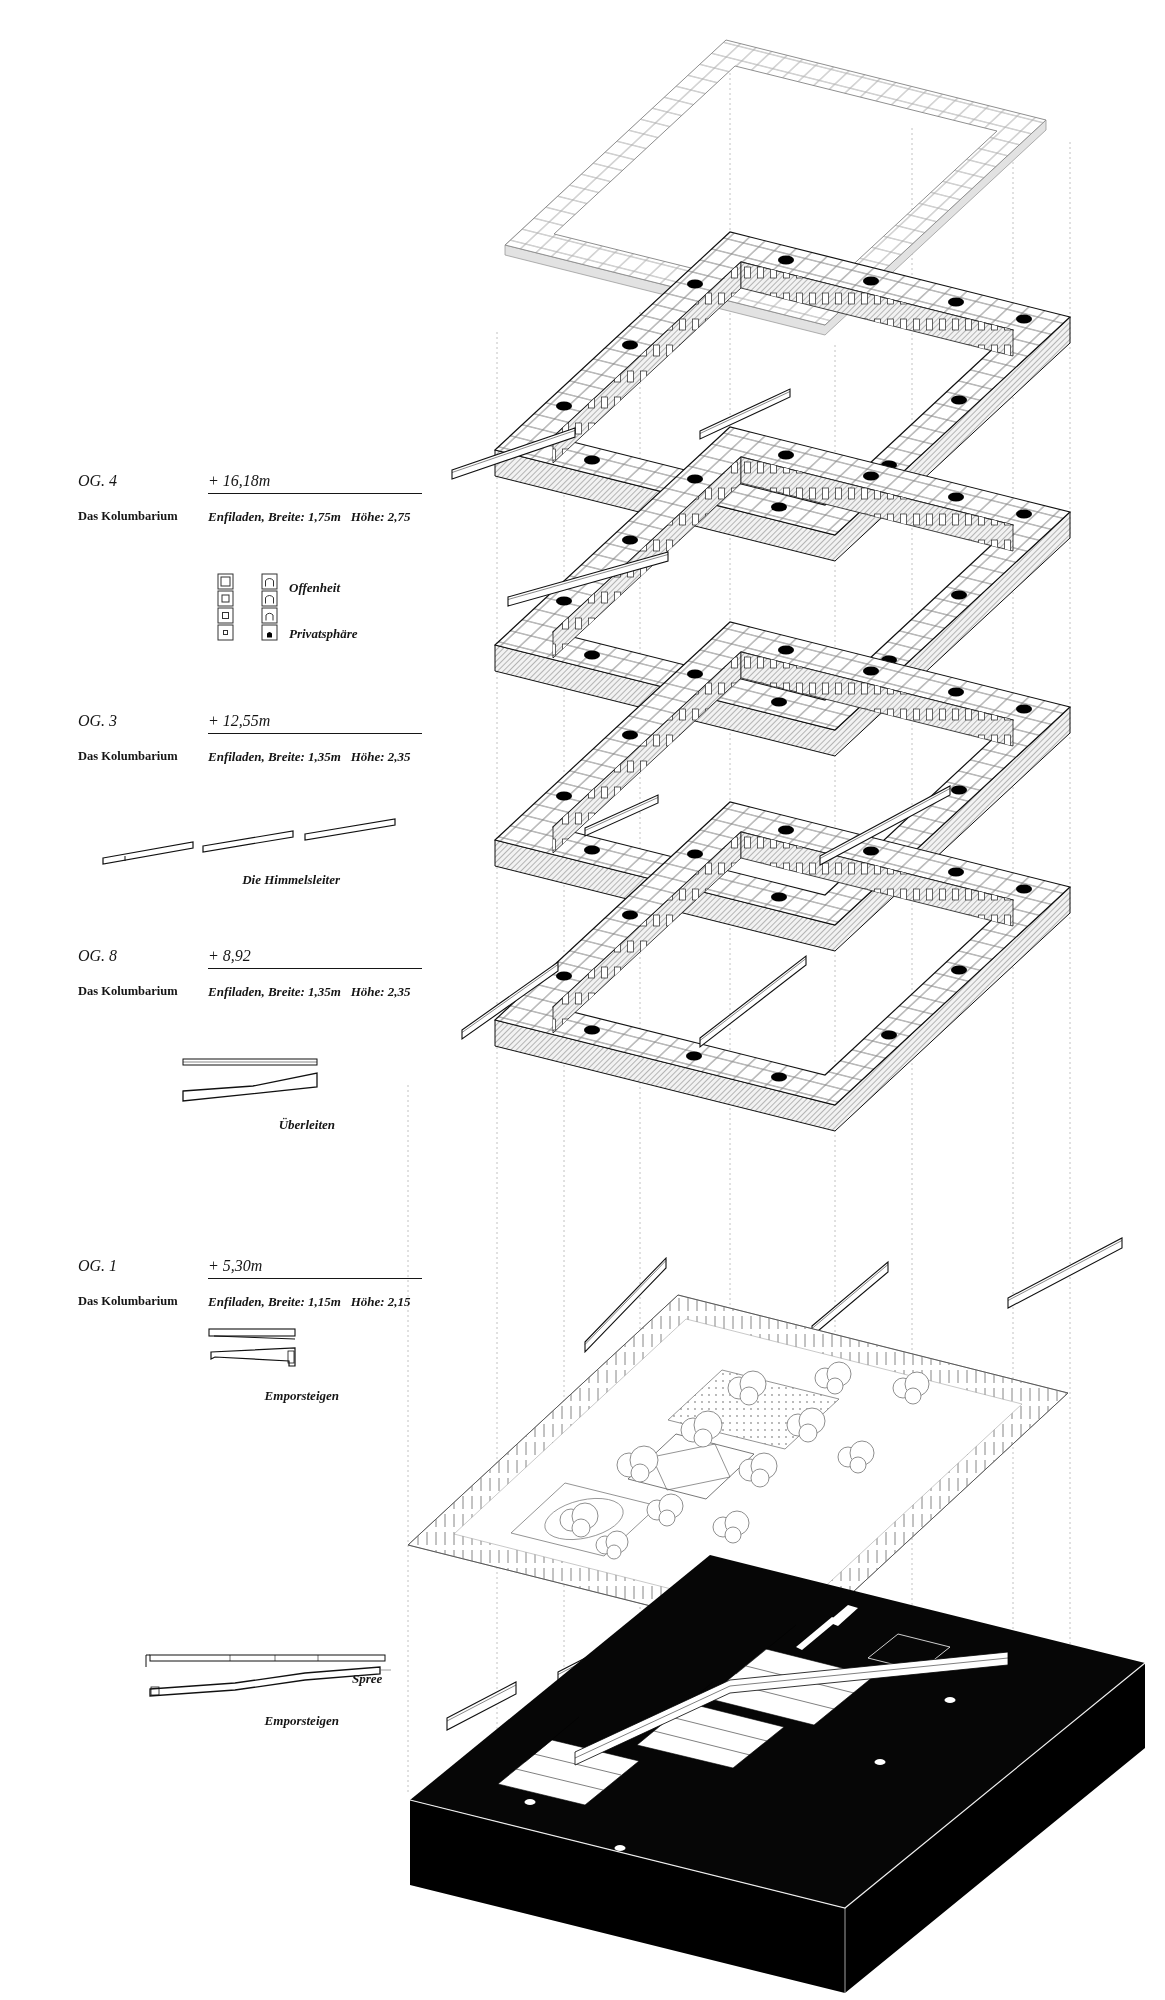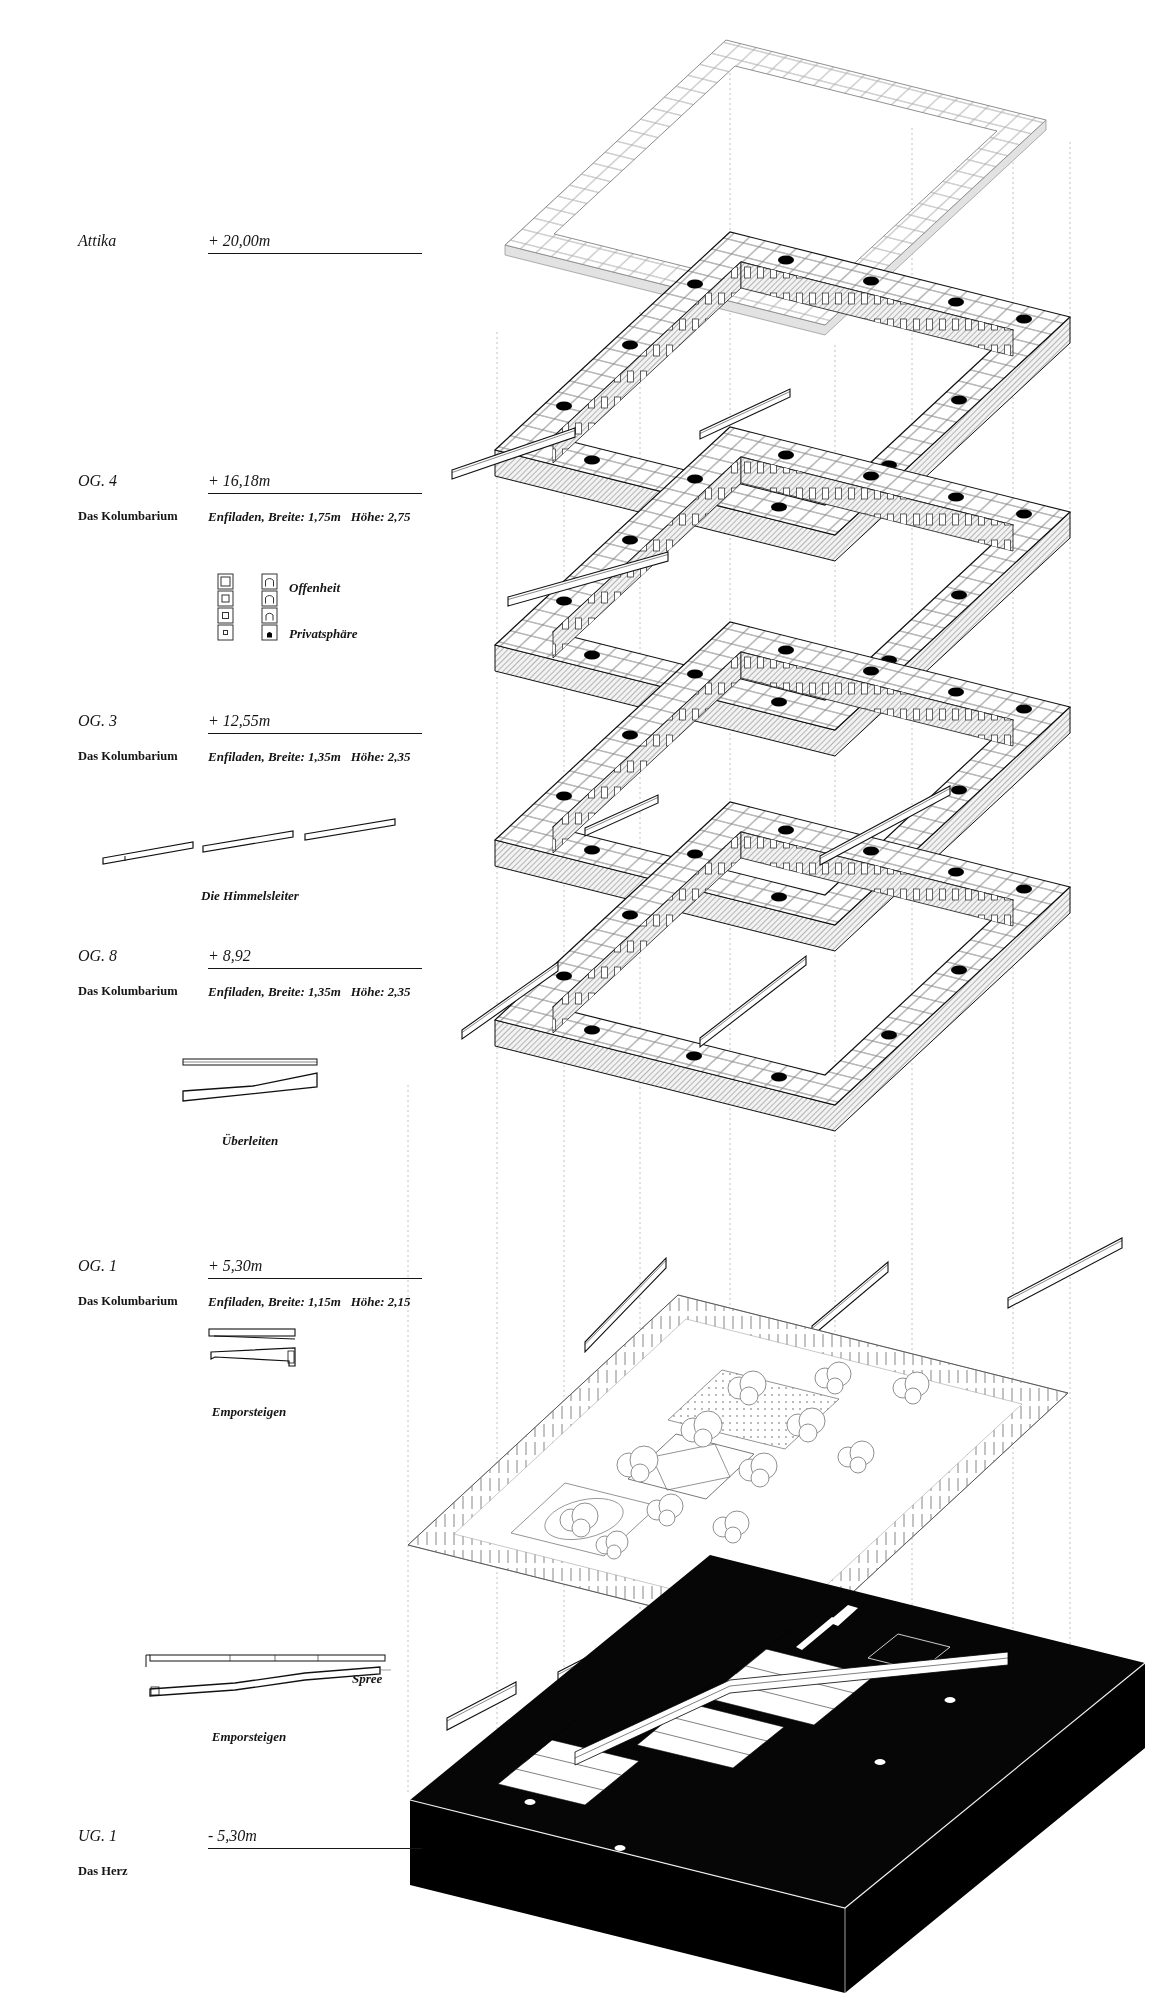--- a/index.html
+++ b/index.html
@@ -7,21 +7,21 @@
           font-family:"Liberation Serif","DejaVu Serif",serif;color:#151515;}
   svg{display:block;}
   #axon{position:absolute;left:0;top:0;}
   .level{position:absolute;left:0;width:440px;height:70px;}
   .lname{position:absolute;left:78px;top:0;font-style:italic;font-size:16px;}
   .elev{position:absolute;left:208px;top:0;width:214px;font-style:italic;font-size:16px;
         border-bottom:1.5px solid #161616;padding-bottom:3px;}
   .sub{position:absolute;left:78px;top:37px;font-weight:bold;font-size:12.5px;}
   .det{position:absolute;left:208px;top:37px;font-style:italic;font-weight:bold;font-size:13px;white-space:pre;}
   .ann{position:absolute;font-style:italic;font-weight:bold;font-size:13px;}
-  .ctr{text-align:center;margin-top:16px;}
+  .ctr{text-align:right;}
   .minisvg{position:absolute;}
   .tree circle{fill:#fff;stroke:#8f8f8f;stroke-width:1;}
   .tree line{stroke:#8f8f8f;stroke-width:1;}
   .bar polygon{fill:#fff;stroke:#111;stroke-width:1.1;}
   .bar line{stroke:#111;stroke-width:0.5;}
 </style>
 </head>
 <body>
 
 <div id="canvas">
@@ -233,24 +233,20 @@
       <polygon points="828,1622 848,1605 858,1608 838,1626" fill="#fff"></polygon>
       <g fill="#fff">
         <ellipse cx="530" cy="1802" rx="5.5" ry="3"></ellipse>
           <ellipse cx="950" cy="1700" rx="5.5" ry="3"></ellipse>
         <ellipse cx="880" cy="1762" rx="5.5" ry="3"></ellipse>
           <ellipse cx="620" cy="1848" rx="5.5" ry="3"></ellipse>
       </g>
     </g>
   </svg>
 
-  <div class="level" style="top:232px">
-    <div class="lname">Attika</div>
-    <div class="elev">+ 20,00m</div>
-  </div>
 
   <div class="level" style="top:472px">
     <div class="lname">OG. 4</div>
     <div class="elev">+ 16,18m</div>
     <div class="sub">Das Kolumbarium</div>
     <div class="det">Enfiladen, Breite: 1,75m   Höhe: 2,75</div>
   </div>
 
   <div class="level" style="top:712px">
     <div class="lname">OG. 3</div>
@@ -267,25 +263,20 @@
   </div>
 
   <div class="level" style="top:1257px">
     <div class="lname">OG. 1</div>
     <div class="elev">+ 5,30m</div>
     <div class="sub">Das Kolumbarium</div>
     <div class="det">Enfiladen, Breite: 1,15m   Höhe: 2,15</div>
   </div>
 
 
-  <div class="level" style="top:1827px">
-    <div class="lname">UG. 1</div>
-    <div class="elev">- 5,30m</div>
-    <div class="sub">Das Herz</div>
-  </div>
 
   <svg class="minisvg" style="left:210px;top:572px" width="100" height="75" viewBox="0 0 100 75">
     <g fill="none" stroke="#333" stroke-width="1">
       <rect x="8" y="2" width="15" height="15"></rect>
         <rect x="11" y="5" width="9" height="9"></rect>
       <rect x="8" y="19" width="15" height="15"></rect>
         <rect x="12" y="23" width="7" height="7"></rect>
       <rect x="8" y="36" width="15" height="15"></rect>
         <rect x="12.5" y="40.5" width="6" height="6"></rect>
       <rect x="8" y="53" width="15" height="15"></rect>

